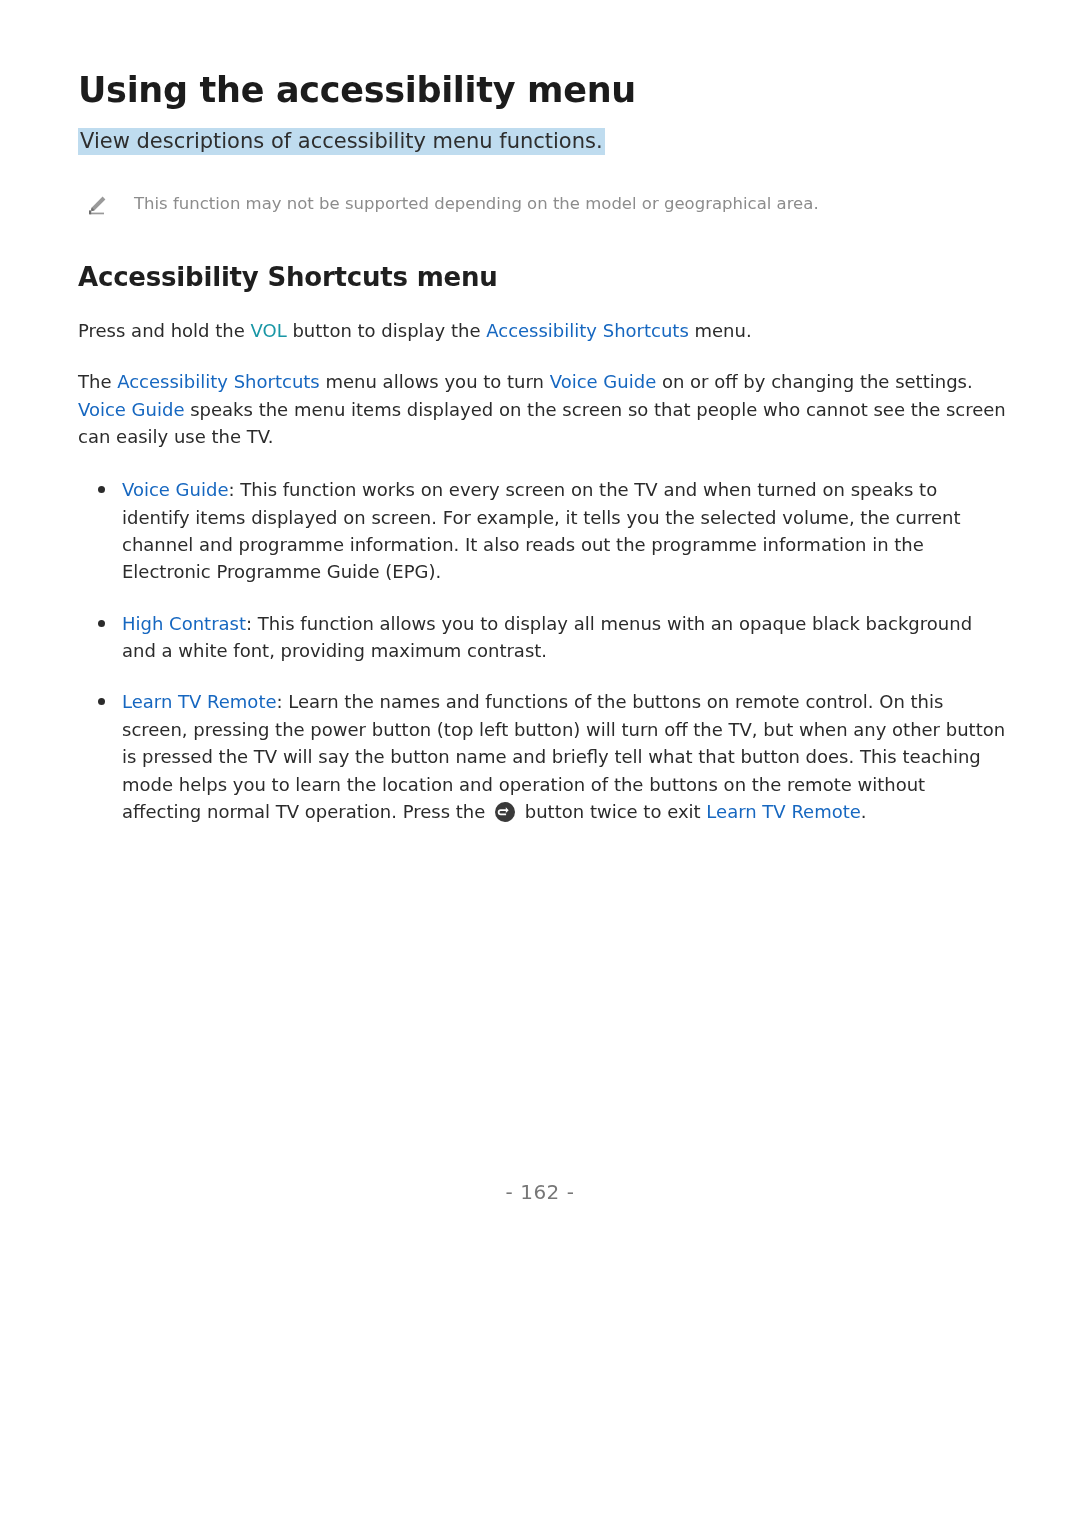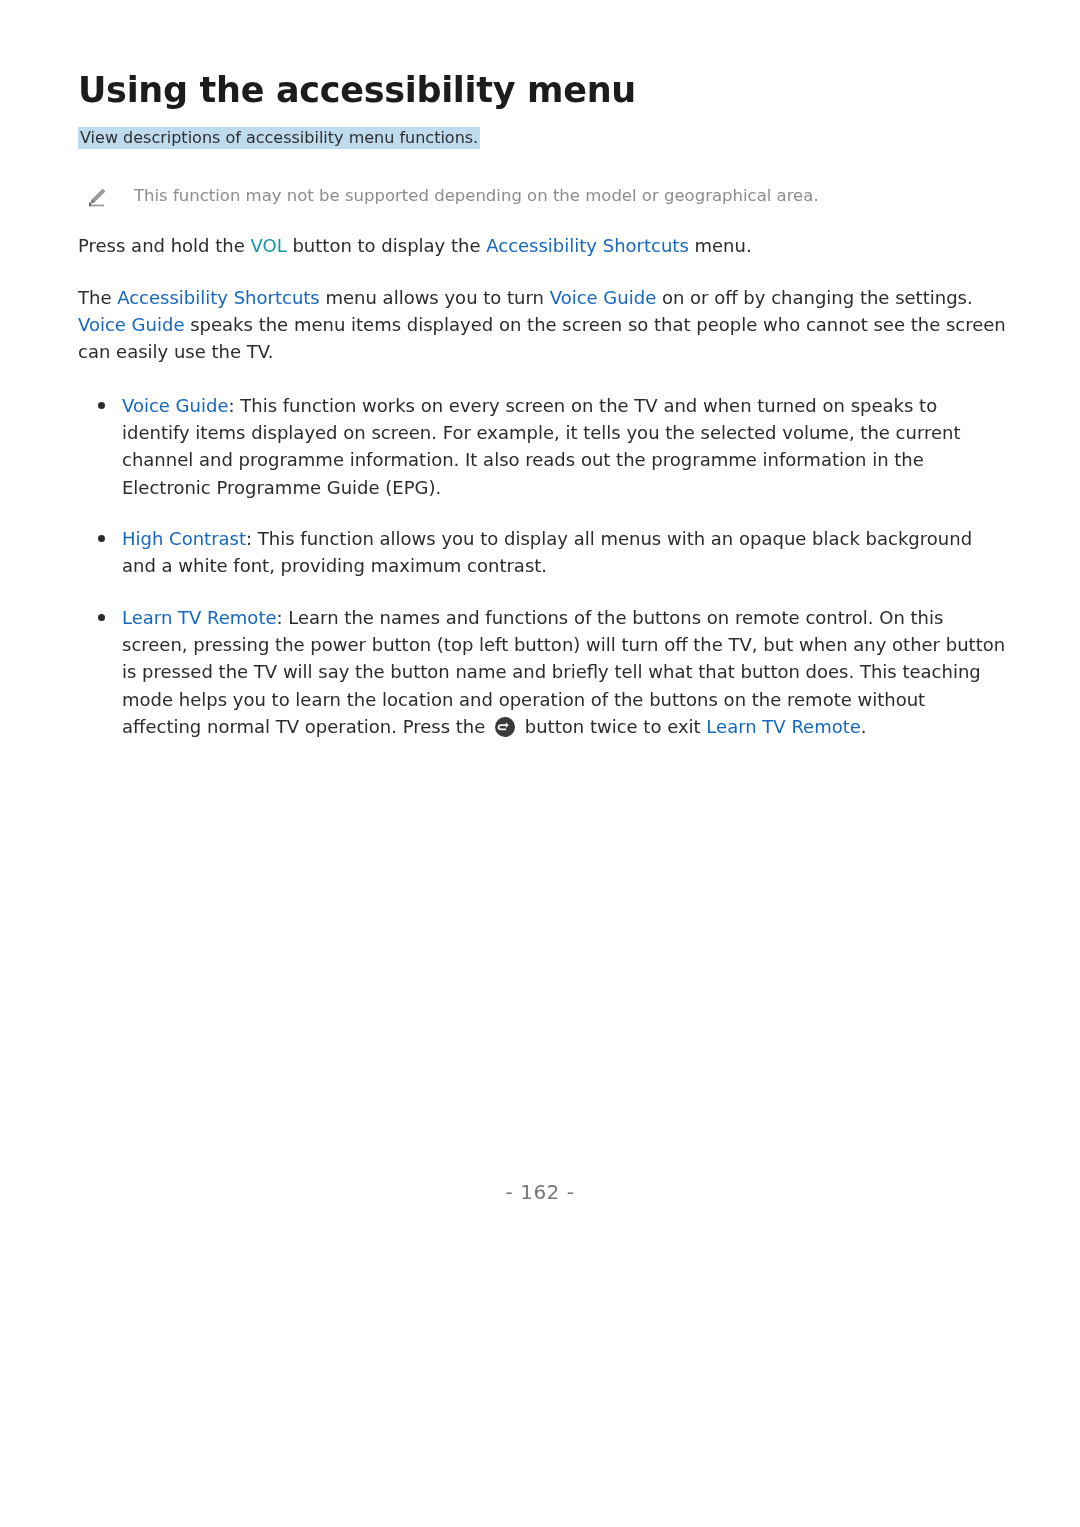--- a/index.html
+++ b/index.html
@@ -40,21 +40,21 @@
     padding-top: 70px;
     line-height: 1.15;
   }
 
   
   .subtitle-wrap {
     margin-top: 16px;
   }
   .subtitle {
     display: inline;
-    font-size: 16px;
+    font-size: 21px;
     line-height: 1.5;
     color: #2e2e2e;
     background: #bfdcef;
     padding: 1px 2px 2px 2px;
     box-decoration-break: clone;
     -webkit-box-decoration-break: clone;
   }
 
   
   .note-row {
@@ -172,20 +172,21 @@
         <svg viewBox="0 0 22 22" width="22" height="22" aria-hidden="true">
           <path d="M16.6 2.6 L19.4 5.4 L8.6 16.2 L4.6 17.4 L5.8 13.4 Z" fill="#9a9a9a"></path>
           <path d="M5.8 13.4 L8.6 16.2 L6.2 17.0 L5.0 15.8 Z" fill="#6e6e6e"></path>
           <rect x="3.6" y="18.6" width="14.4" height="1.7" fill="#9a9a9a"></rect>
           <rect x="3.0" y="16.4" width="2.2" height="3.9" fill="#6e6e6e"></rect>
         </svg>
       </span>
       <span class="note-text">This function may not be supported depending on the model or geographical area.</span>
     </div>
 
+    <h2 class="section-heading">Accessibility Shortcuts menu</h2>
 
     <p class="para">
       <span>Press and hold the </span><span class="lnk-teal">VOL</span><span> button to display the </span><span class="lnk">Accessibility Shortcuts</span><span> menu.</span>
     </p>
 
     <p class="para">
       <span>The </span><span class="lnk">Accessibility Shortcuts</span><span> menu allows you to turn </span><span class="lnk">Voice Guide</span><span> on or off by changing the settings. </span><span class="lnk">Voice Guide</span><span> speaks the menu items displayed on the screen so that people who cannot see the screen can easily use the TV.</span>
     </p>
 
 

